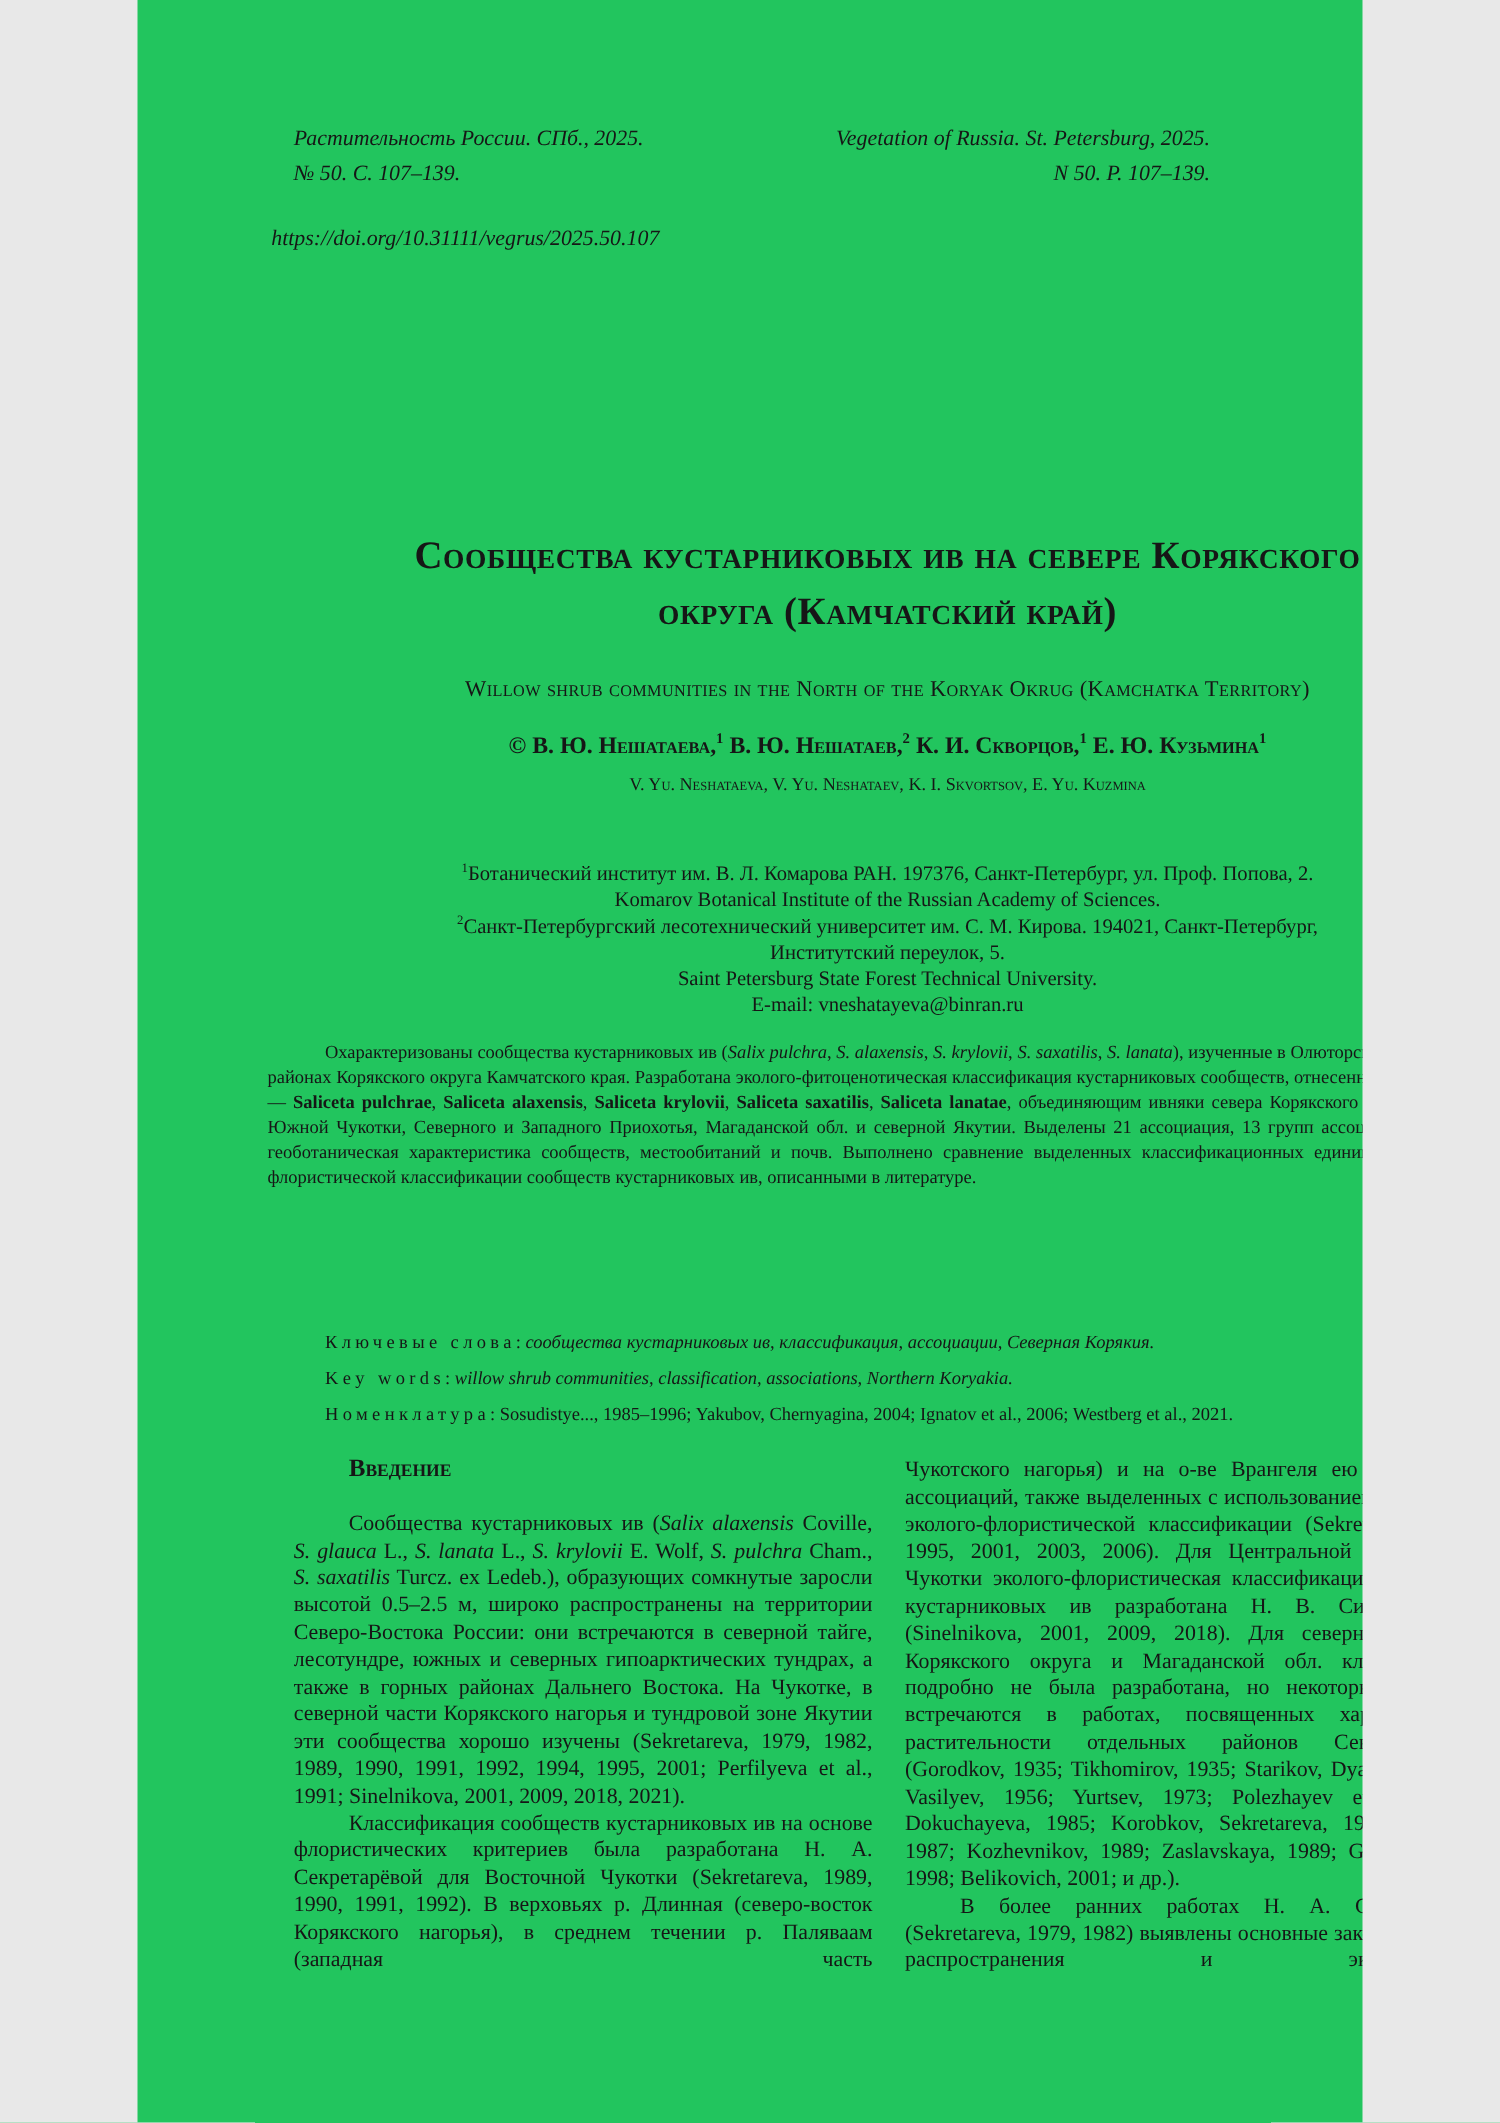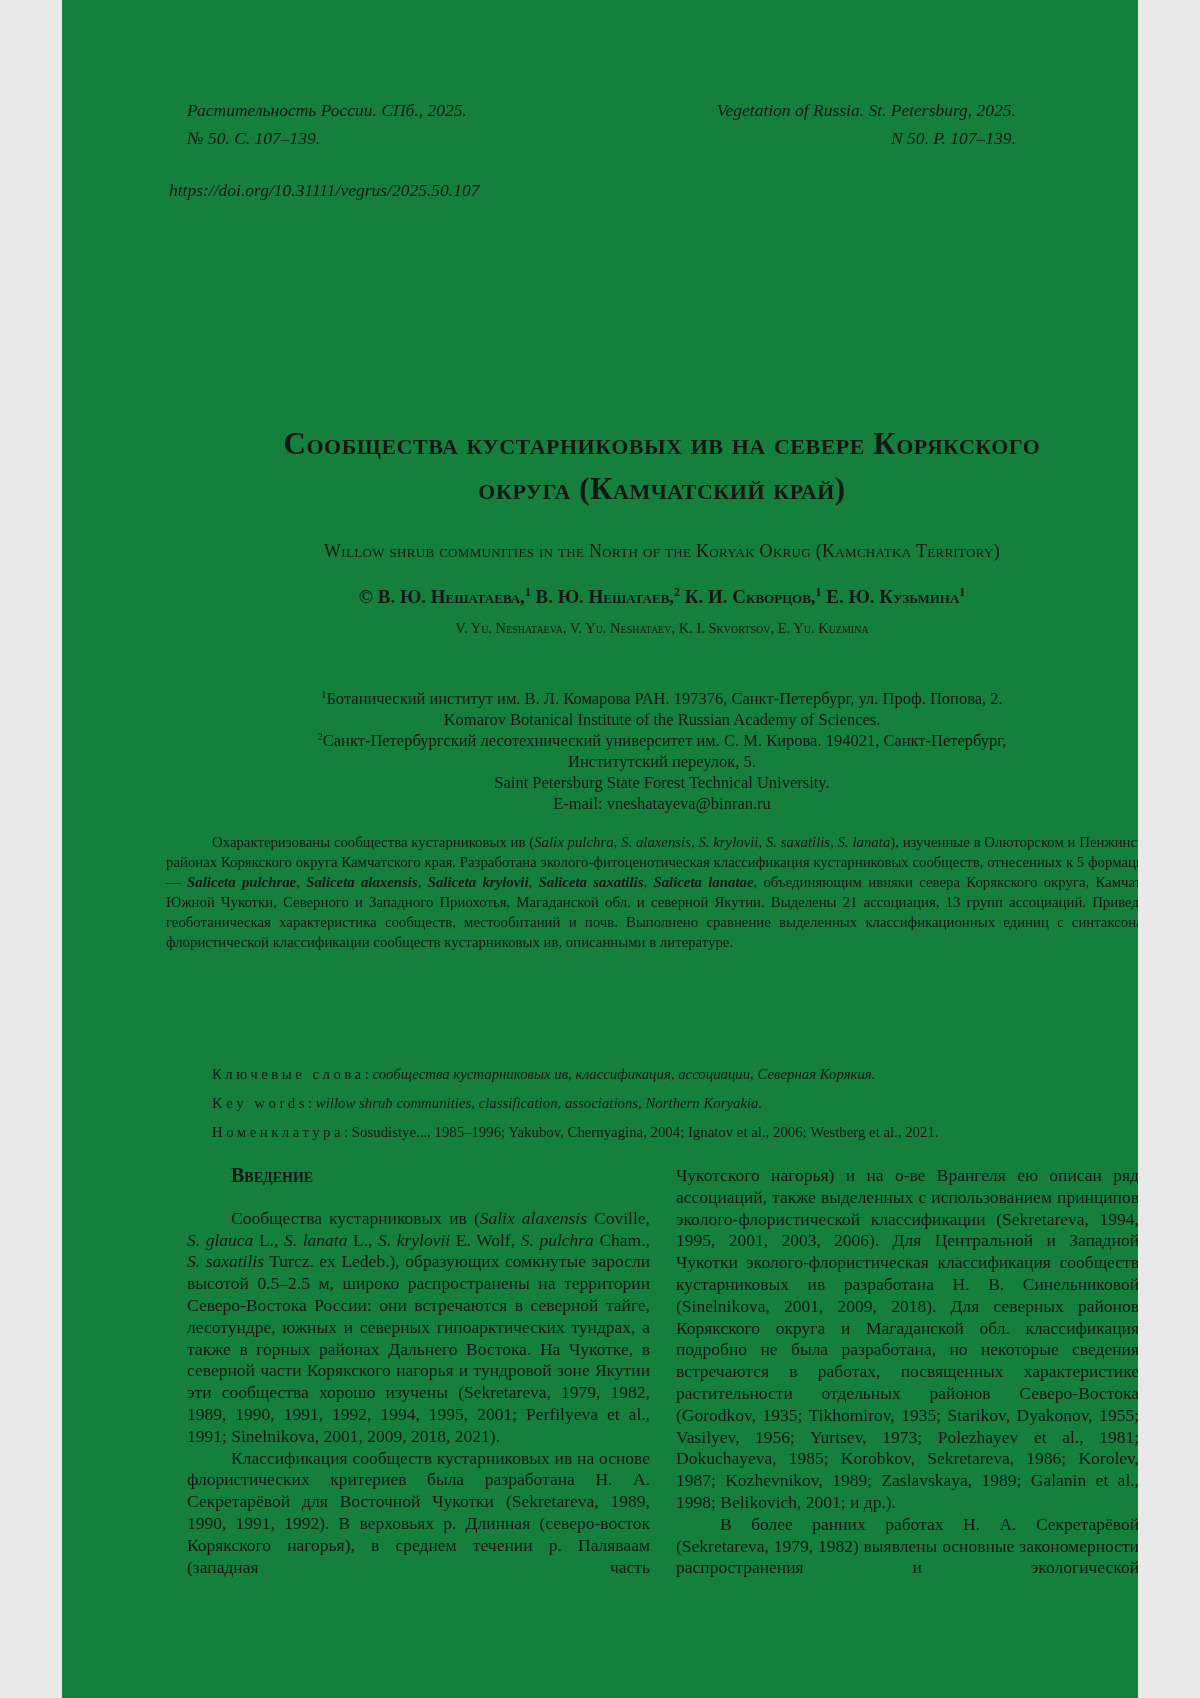--- a/index.html
+++ b/index.html
@@ -1,19 +1,19 @@
 <!DOCTYPE html>
 <html lang="ru"><head>
 <meta charset="utf-8">
 <style>
   html,body{margin:0;padding:0;background:#e8e8e8;}
   .page{
     position:relative;
-    width:1076px;height:1698px;
-    background:#15803d;
+    width:980px;height:1698px;
+    background:#22c55e;
     margin:0 auto;
     font-family:"Liberation Serif", serif;
     color:#161616;
     overflow:hidden;
   }
   
   .jheader{
     position:absolute;top:96px;left:125px;right:122px;
     display:flex;justify-content:space-between;
     font-style:italic;font-size:17.5px;line-height:28px;
@@ -75,21 +75,21 @@
   .col p{margin:0;text-indent:44px;}
   .col p.noindent{text-indent:0;}
   .col p.runon{text-align-last:justify;}
   .pagenum{
     position:absolute;top:1624px;left:1084px;
     font-family:"Liberation Sans", sans-serif;
     font-size:24px;
   }
   
   .rt-i{font-style:italic;}
-  .rt-bi{font-weight:bold;font-style:italic;}
+  .rt-bi{font-weight:bold;}
   .rt-sup{vertical-align:super;font-size:62%;line-height:0;}
   .rt-ls{letter-spacing:3.5px;}
 </style>
 </head>
 <body>
 
 <div class="page">
 
   <div class="jheader">
     <div class="left">

